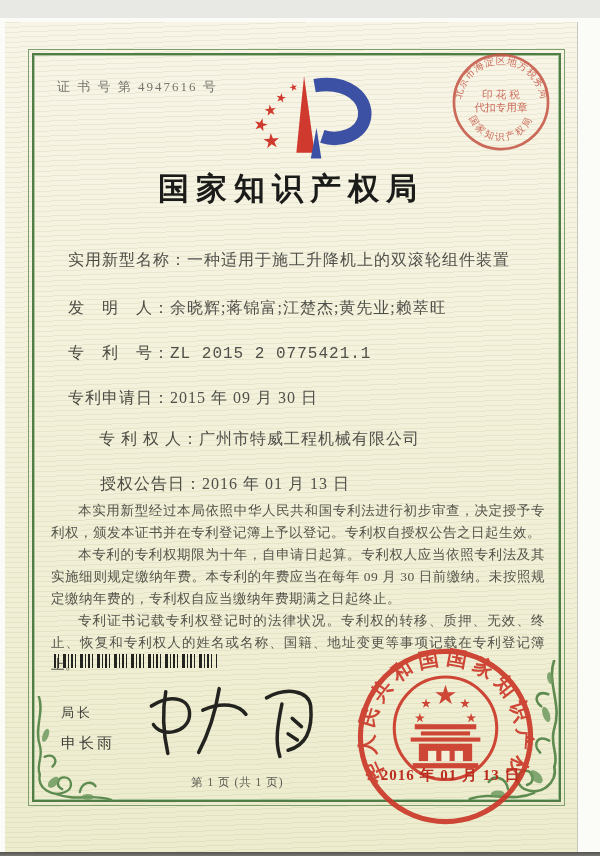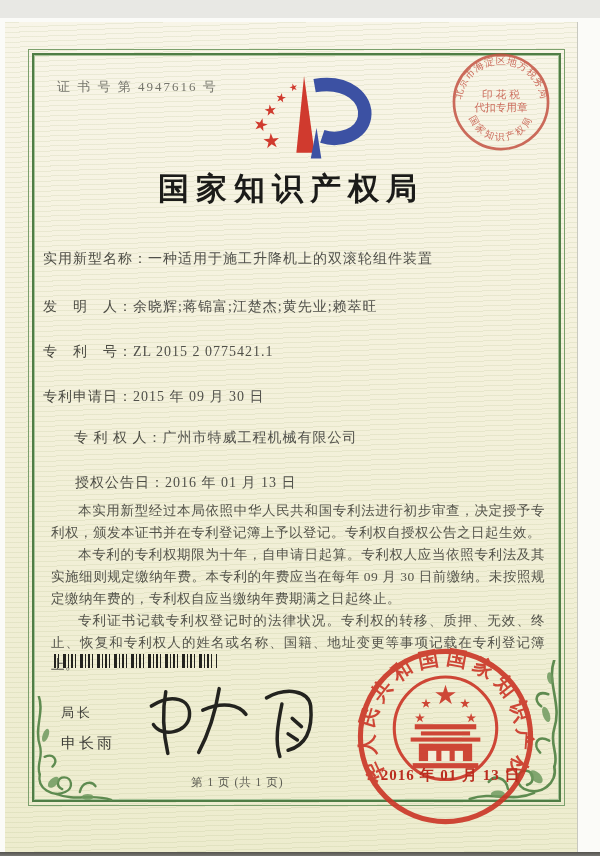--- a/index.html
+++ b/index.html
@@ -14,24 +14,24 @@
          background:linear-gradient(180deg,#54534e 0%,#8f8f8b 30%,#a8a8a4 100%);}
   .frame-outer{position:absolute;left:23px;top:27px;right:12px;bottom:46px;
          border:1px solid #7ba06c;}
   .frame-inner{position:absolute;left:3px;top:3px;right:3px;bottom:3px;
          border:2px solid #4f7d45;box-shadow:inset 0 0 0 1px #a8c49a;}
   .cert-no{position:absolute;left:52px;top:56px;font-size:13px;letter-spacing:2px;color:#75756c;}
   .logo{position:absolute;left:208px;top:52px;width:184px;height:96px;}
   .tax-stamp{position:absolute;left:440px;top:24px;width:112px;height:112px;opacity:.85;}
   .title{position:absolute;left:0;top:146px;width:100%;text-align:center;margin:0;
          font-size:31px;font-weight:bold;letter-spacing:7px;color:#1b1b19;}
-  .field{position:absolute;left:38px;width:480px;font-size:14px;color:#53534b;letter-spacing:1px;}
+  .field{position:absolute;left:63px;width:480px;font-size:16px;color:#53534b;letter-spacing:1px;}
   .field .lab{color:#4c4c44;}
   .field .val{color:#50504a;}
-  .f-name{top:228px;} .f-inv{top:276px;} .f-pno{top:321px;}
+  .f-name{top:228px;} .f-inv{top:276px;} .f-pno{top:321px;font-family:Liberation Mono, monospace;}
   .f-fil{top:366px;} .f-pat{top:407px;margin-left:31px;} .f-grant{top:452px;padding-left:32px;}
   .paras{position:absolute;left:46px;top:478px;width:494px;font-size:13.5px;line-height:22px;
          color:#54544b;text-align:justify;letter-spacing:0.5px;}
   .paras p{margin:0;text-indent:2em;}
   .barcode{position:absolute;left:49px;top:632px;width:163px;height:14px;
          background:
           repeating-linear-gradient(90deg,#23231f 0 2px,rgba(0,0,0,0) 2px 4px,#23231f 4px 5px,rgba(0,0,0,0) 5px 9px,#23231f 9px 12px,rgba(0,0,0,0) 12px 14px,#23231f 14px 15px,rgba(0,0,0,0) 15px 17px);}
   .director-title{position:absolute;left:56px;top:682px;font-size:13px;color:#3d3d37;letter-spacing:3px;
          font-family:"Liberation Sans","DejaVu Sans",sans-serif;}
   .director-name{position:absolute;left:56px;top:712px;font-size:15px;color:#3d3d37;letter-spacing:3px;

